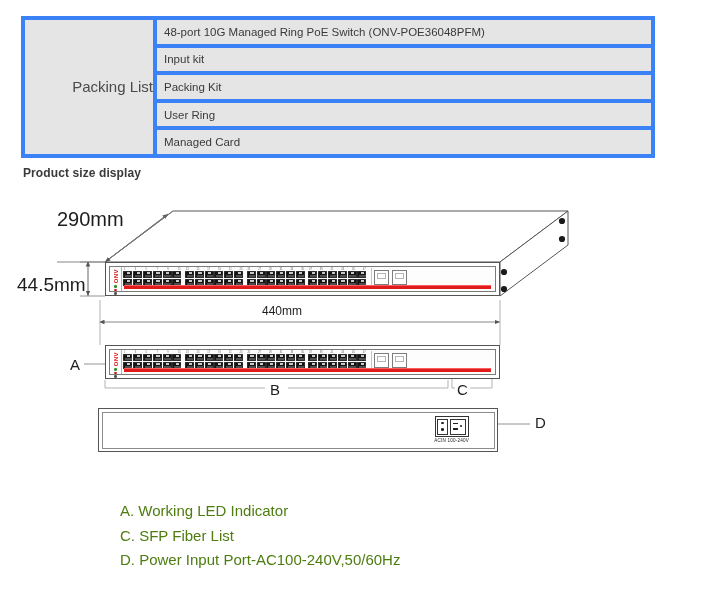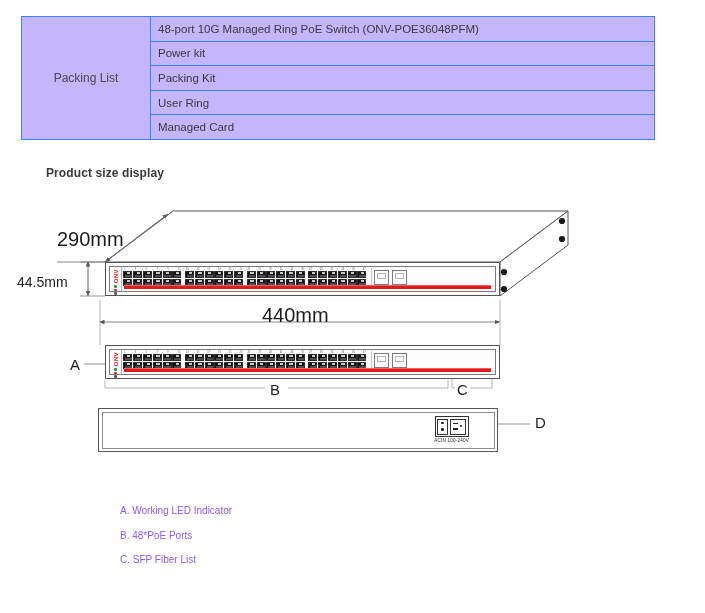--- a/index.html
+++ b/index.html
@@ -11,60 +11,59 @@
     position:relative;
     overflow:hidden;
   }
 
   
   .packing-table{
     position:absolute; left:21px; top:16px;
     width:634px; border-collapse:collapse;
   }
   .packing-table td{
-    border:1px solid #3b82f6;
+    border:4px solid #3b82f6;
     font-size:11.5px;
     color:#3a3a3a;
     height:23.6px;
     padding:0 0 0 7px;
     vertical-align:middle;
-    background:#c4b5fd;
+    background:#e5e5e5;
   }
   .packing-table td.label-cell{
     width:128px;
-    text-align:center;
+    text-align:right;
     padding:0;
     color:#4a4a4a;
-    font-size:12px;
+    font-size:15px;
   }
 
   
   .section-title{
     position:absolute; left:23px; top:166px;
     font-size:12px; font-weight:bold; color:#3a3a3a;
     letter-spacing:.1px;
-    margin-left:23px;
   }
 
   
   .diagram{
     position:absolute; left:0; top:0; width:705px; height:613px;
     pointer-events:none;
   }
 
   
   .dim{
     position:absolute;
     font-family:"Liberation Sans", sans-serif;
     color:#1d1d1d;
     white-space:nowrap;
   }
-  .dim-290{ left:57px; top:208px; font-size:20px;margin-top:20px; }
-  .dim-445{ left:17px; top:274px; font-size:14px; }
-  .dim-440{ left:262px; top:304px; font-size:20px; }
+  .dim-290{ left:57px; top:208px; font-size:20px; }
+  .dim-445{ left:17px; top:274px; font-size:19px; }
+  .dim-440{ left:262px; top:304px; font-size:12px; }
 
   .callout{
     position:absolute;
     font-size:15px; color:#1d1d1d;
     font-family:"Liberation Sans", sans-serif;
   }
   .cal-A{ left:70px; top:356px; }
   .cal-B{ left:270px; top:381px; }
   .cal-C{ left:457px; top:381px; }
   .cal-D{ left:535px; top:414px; }
@@ -224,37 +223,37 @@
   .ac-s2 i:nth-child(2){ width:5px;height:1.6px;left:2px;top:8.5px; }
   .ac-s2 i:nth-child(3){ width:1.8px;height:1.8px;left:9px;top:5.5px;border-radius:50%; }
   .ac-label{
     font-size:4.6px; color:#222; margin-top:1.2px; letter-spacing:.2px;
     font-family:"Liberation Sans", sans-serif;
   }
 
   
   .legend{
     position:absolute; left:120px; top:499px;
-    font-size:10px; line-height:24.5px;
-    color:#8b5cf6;
+    font-size:15px; line-height:24.5px;
+    color:#4d7c0f;
     font-family:"Liberation Sans", sans-serif;
   }
   .legend div{ white-space:nowrap; }
 </style>
 </head>
 <body>
 
 <table class="packing-table">
   <tbody>
       <tr>
     <td class="label-cell" rowspan="5">Packing List</td>
     <td>48-port 10G Managed Ring PoE Switch (ONV-POE36048PFM)</td>
   </tr>
   <tr>
-    <td>Power kit</td>
+    <td>Input kit</td>
   </tr>
   <tr>
     <td>Packing Kit</td>
   </tr>
   <tr>
     <td>User Ring</td>
   </tr>
   <tr>
     <td>Managed Card</td>
   </tr>
@@ -599,15 +598,15 @@
           <i></i>
           <i></i>
         </div>
     </div>
     <div class="ac-label">ACIN 100-240V</div>
   </div>
 </div>
 
 <div class="legend">
   <div>A. Working LED Indicator</div>
-  <div>B. 48*PoE Ports</div>
   <div>C. SFP Fiber List</div>
+  <div>D. Power Input Port-AC100-240V,50/60Hz</div>
 </div>
 
 </body></html>

